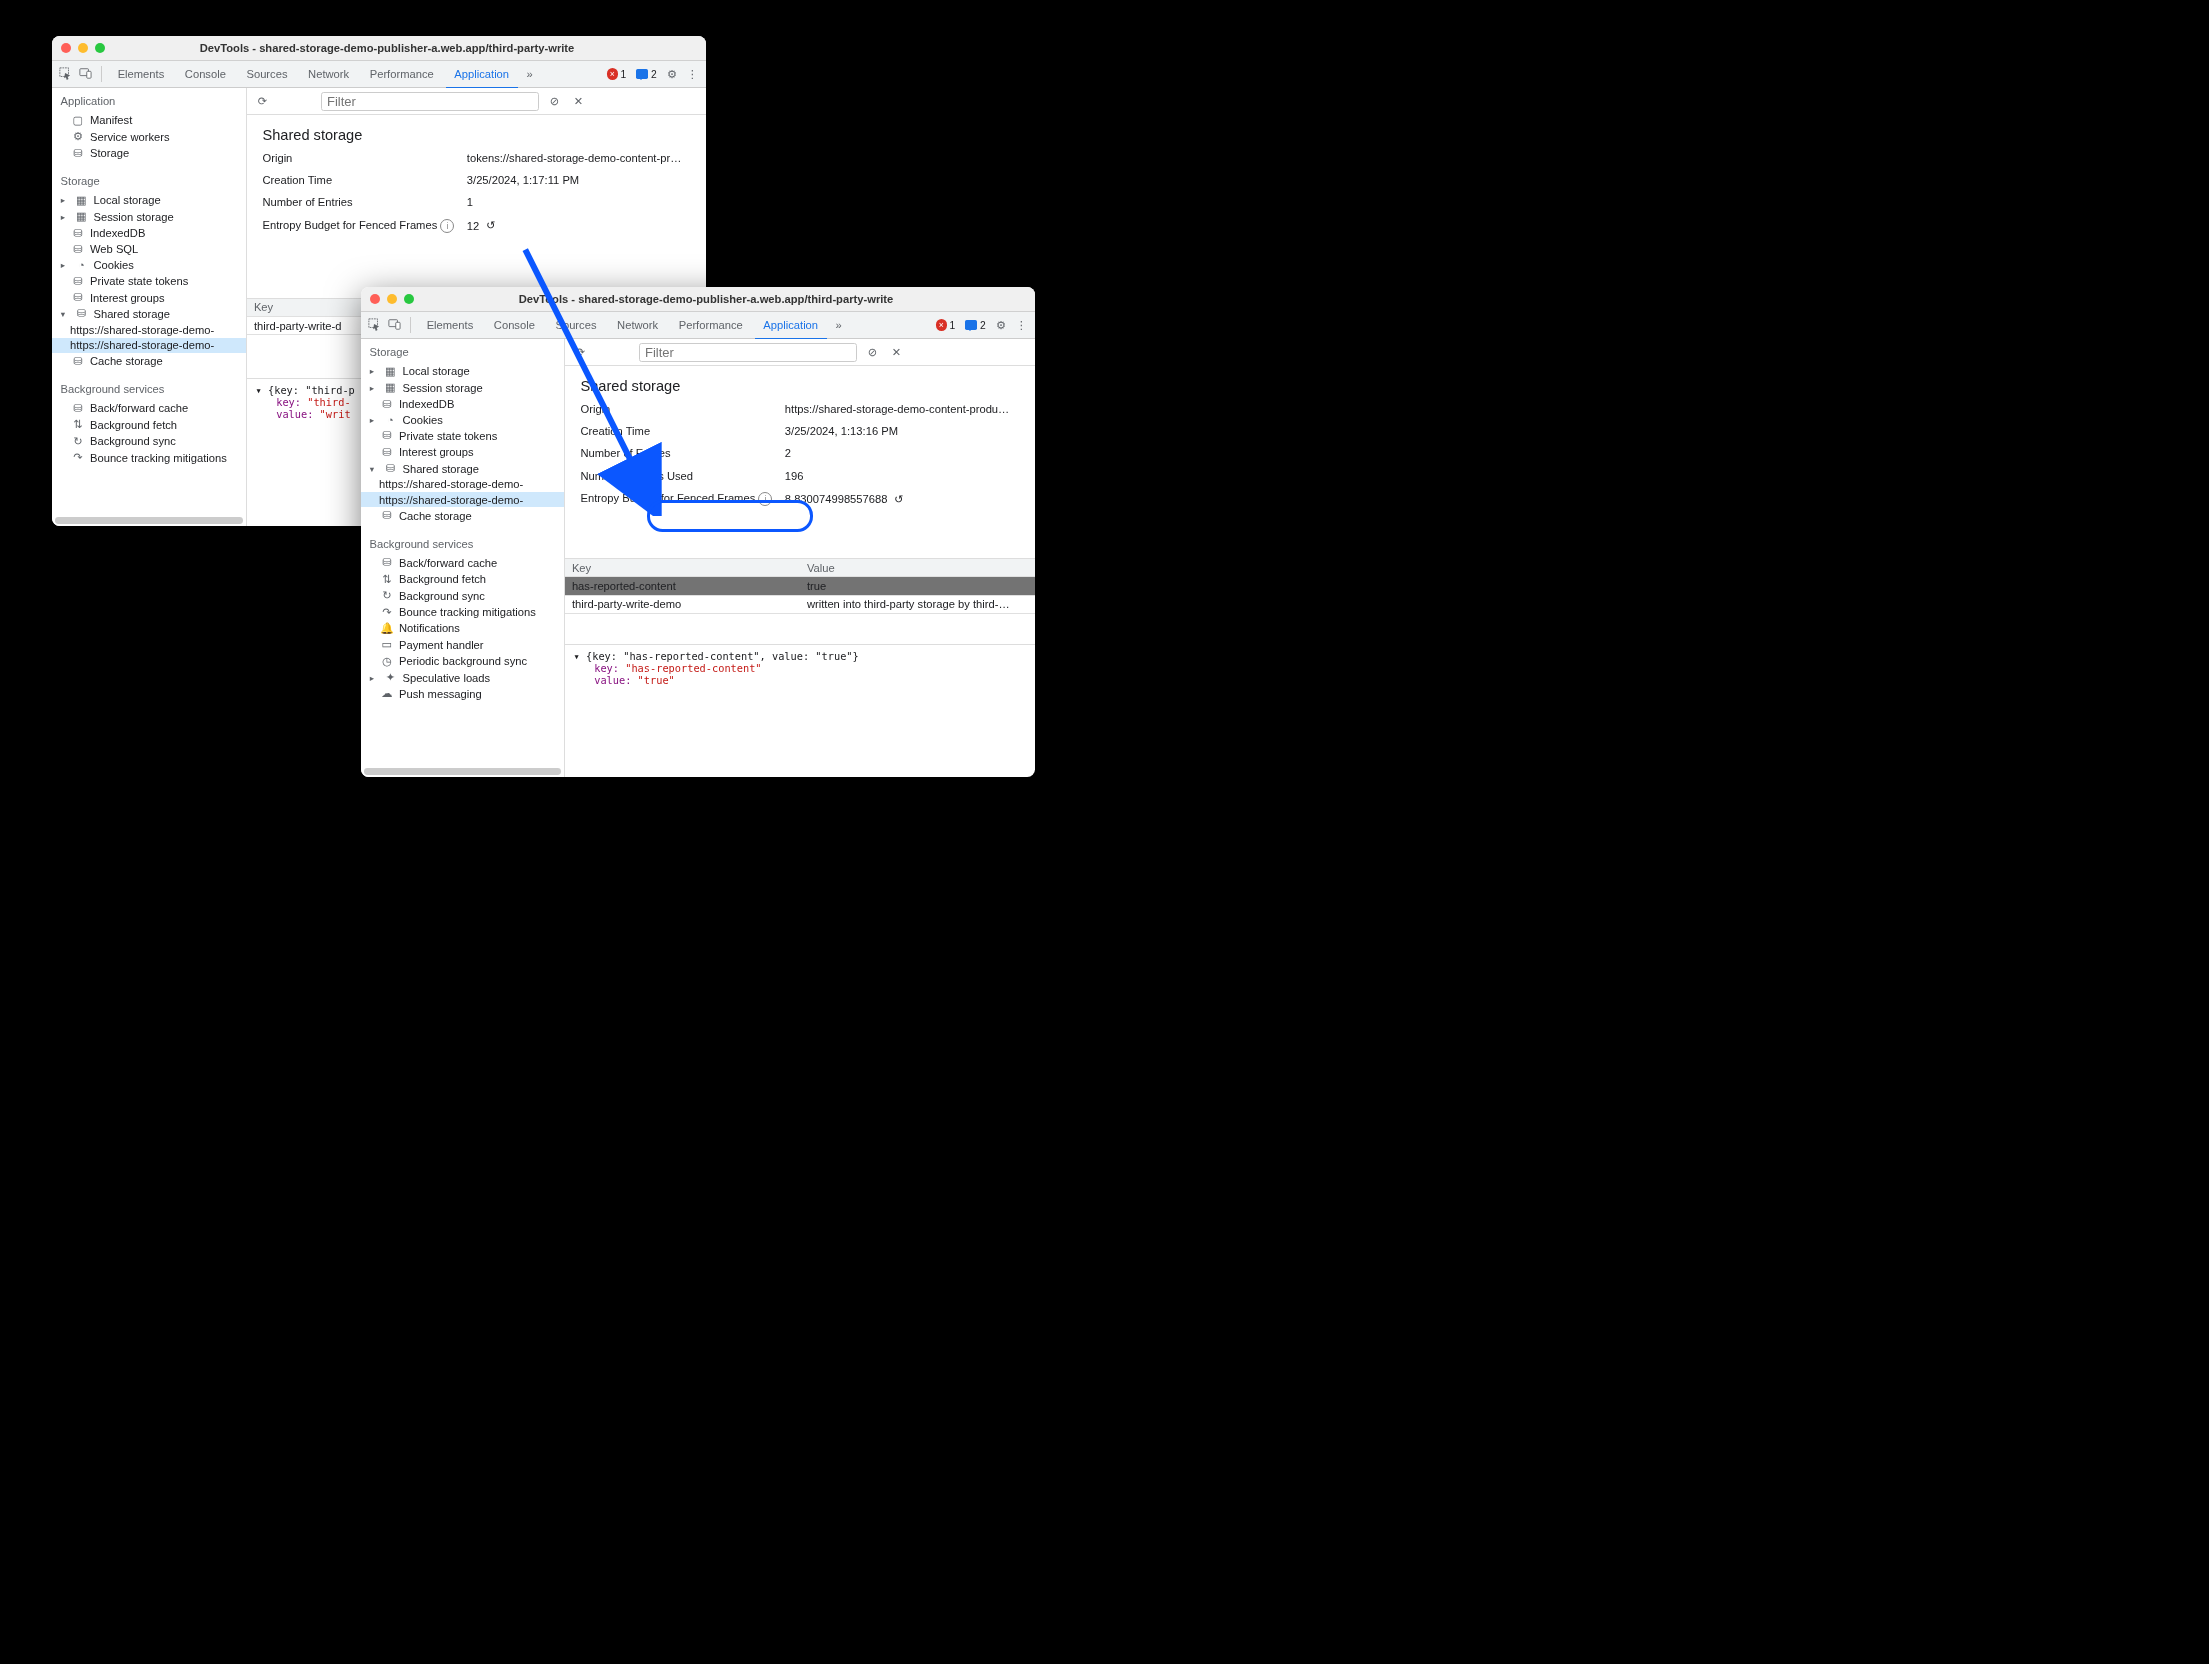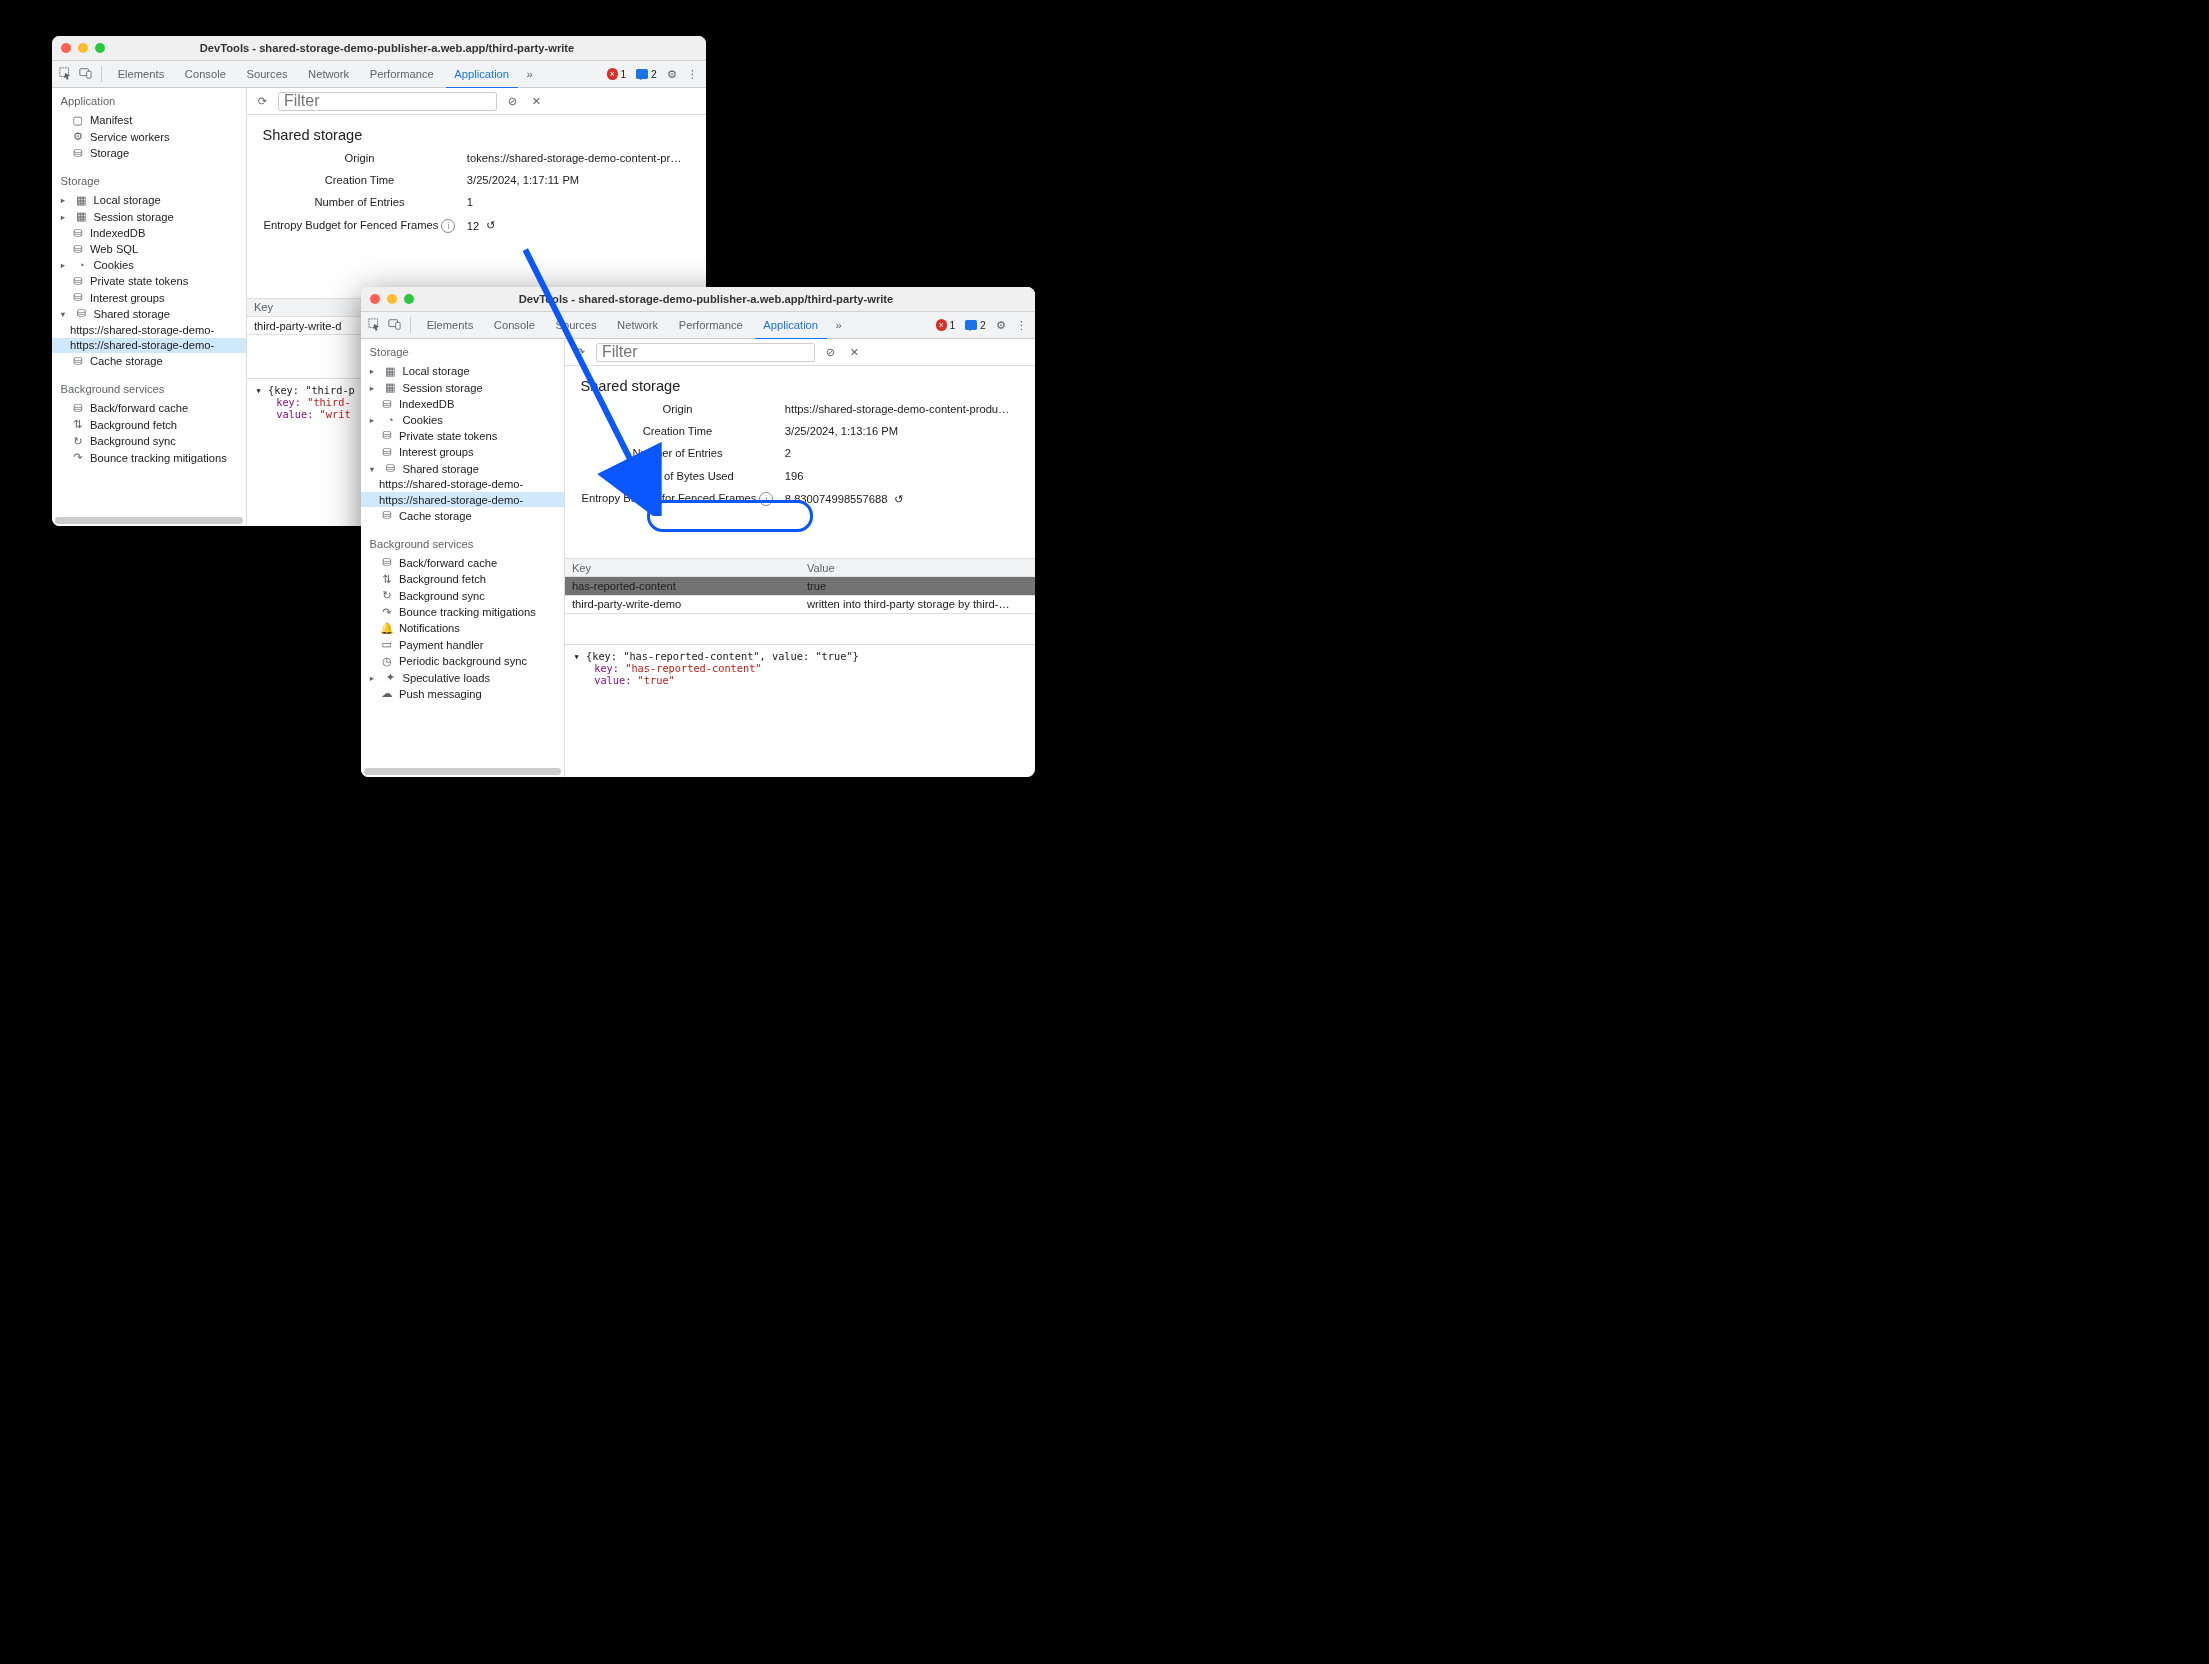--- a/index.html
+++ b/index.html
@@ -171,40 +171,41 @@
     padding: 0 6.9px;
     gap: 6.9px;
     border-bottom: 0.9px solid #ddd;
   }
   .toolbar input {
     flex: 0 0 206px;
     height: 17px;
     border: 0.9px solid #ccc;
     border-radius: 2.6px;
     padding: 0 5.2px;
-    font-size: 16px;
+    font-size: 13px;
+    margin-left: 43px;
   }
   .content {
     flex: 1;
     overflow: auto;
     min-height: 0;
   }
   .section-title {
     font-size: 14.6px;
     padding: 12px 15.5px 3.4px 15.5px;
     color: #202124;
   }
   .kv {
     display: flex;
     padding: 5.2px 15.5px;
     font-size: 11.2px;
   }
   .kv .k {
     width: 194px;
-    text-align: center;
+    text-align: left;
     color: #202124;
     padding-right: 10.3px;
   }
   .kv .v {
     flex: 1;
     white-space: nowrap;
     overflow: hidden;
     text-overflow: ellipsis;
     display:flex;
     align-items:center;

